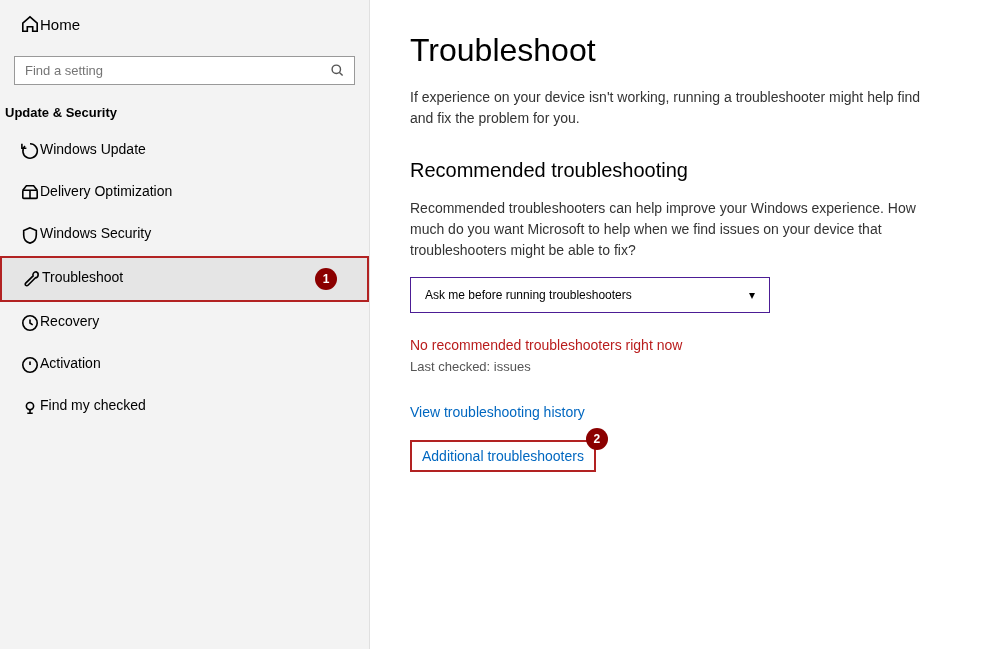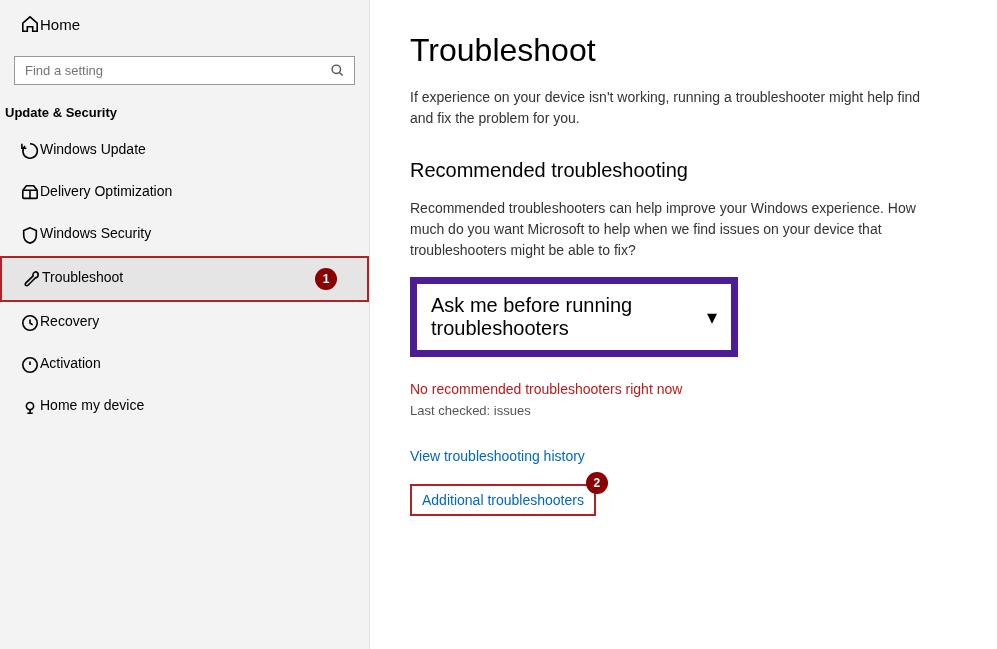--- a/index.html
+++ b/index.html
@@ -140,28 +140,28 @@
       line-height: 1.5;
       max-width: 520px;
       margin-bottom: 16px;
     }
 
     .dropdown-container {
       margin-bottom: 24px;
     }
 
     .dropdown-select {
-      border: 7px solid #4c1d95;
+      border: 1px solid #4c1d95;
       background: #fff;
       padding: 10px 14px;
-      font-size: 20px;
+      font-size: 12px;
       display: flex;
       align-items: center;
       justify-content: space-between;
-      width: 328px;
+      width: 360px;
       cursor: pointer;
       color: #000;
     }
 
     .no-troubleshooters {
       font-size: 14px;
       color: #b91c1c;
       margin-bottom: 6px;
     }
 
@@ -299,21 +299,21 @@
     <span>Activation</span>
   </div>
 
   <div class="sidebar-item">
     <span class="sidebar-icon">
       <svg width="18" height="18" viewBox="0 0 20 20" fill="none" stroke="#000" stroke-width="1.8">
         <circle cx="10" cy="9" r="4"></circle>
         <path d="M10 13v4M7 17h6"></path>
       </svg>
     </span>
-    <span>Home my device</span>
+    <span>Find my checked</span>
   </div>
 
 </div>
 
 <div class="main">
 
   <h1 class="page-title">Troubleshoot</h1>
   <p class="page-description">If experience on your device isn't working, running a troubleshooter might help find and fix the problem for you.</p>
 
   <h2 class="section-title">Recommended troubleshooting</h2>

